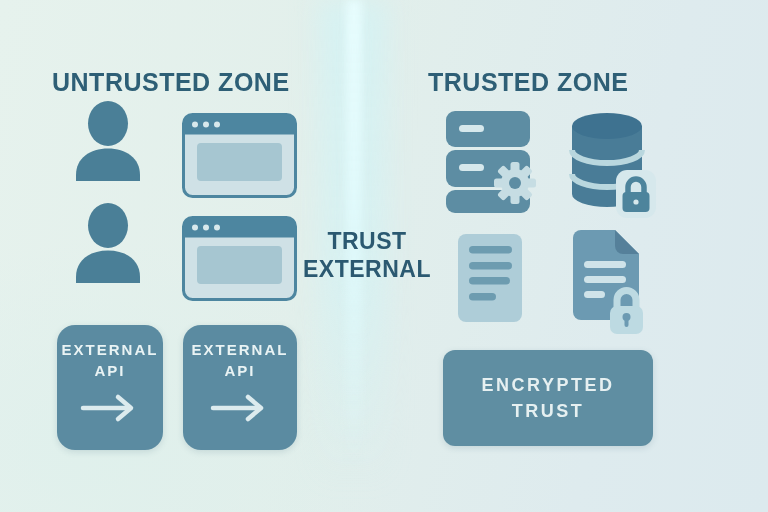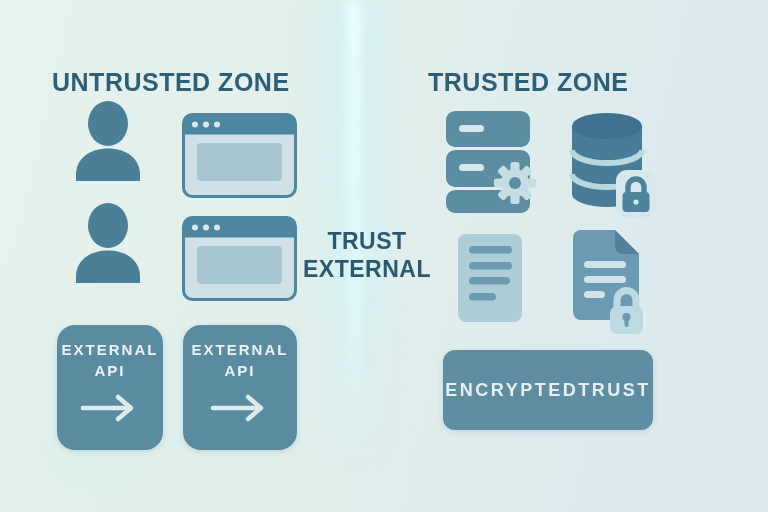--- a/index.html
+++ b/index.html
@@ -40,23 +40,23 @@
     color:#e9f3f4;font-size:15px;font-weight:bold;letter-spacing:2px;
     line-height:21px;text-align:center;
   }
   .api-arrow{margin-top:12px;}
   .boundary-label{
     position:absolute;left:287px;top:227px;width:160px;
     text-align:center;color:#2b5971;font-size:23px;font-weight:bold;
     letter-spacing:.5px;line-height:28px;
   }
   .encrypted-box{
-    position:absolute;left:443px;top:350px;width:210px;height:80px;
+    position:absolute;left:443px;top:350px;width:210px;height:96px;
     border-radius:12px;background:#5f8ea2;box-shadow:0 2px 6px rgba(70,110,130,.18);
-    display:flex;align-items:center;justify-content:center;
+    display:flex;flex-direction:column;align-items:center;justify-content:center;
   }
   .enc-line{
     color:#e6f0f1;font-size:18px;font-weight:bold;letter-spacing:2.5px;
     line-height:26px;text-align:center;
   }
 </style>
 </head>
 <body>
 
 <div class="stage">

